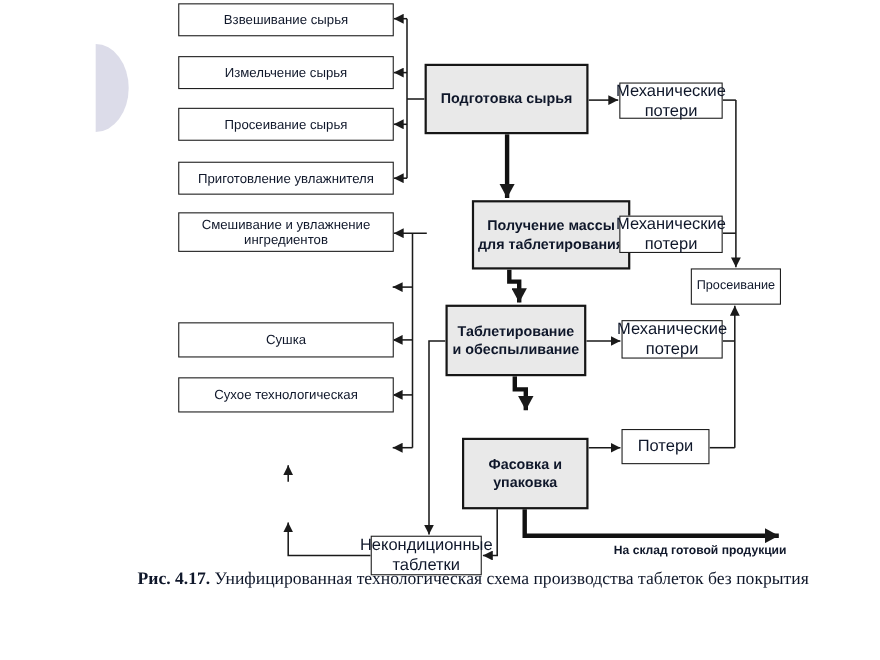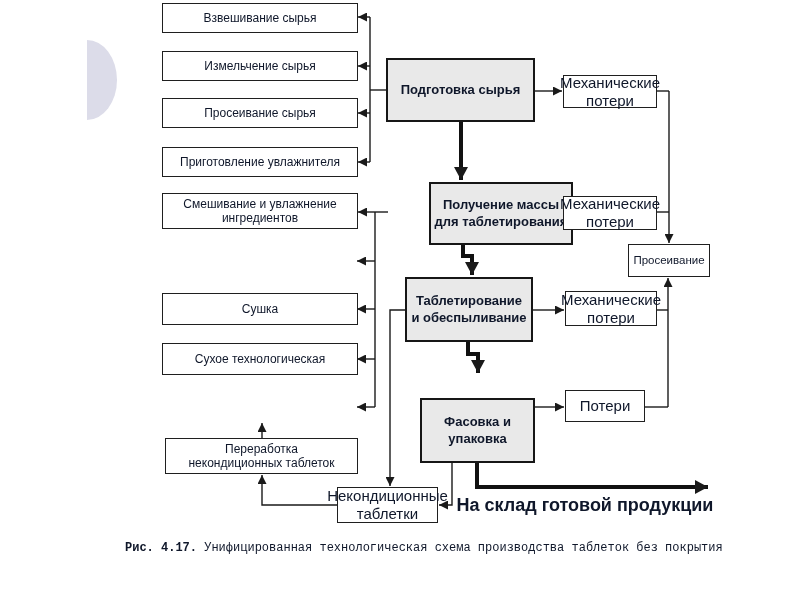--- a/index.html
+++ b/index.html
@@ -25,24 +25,24 @@
   #mb2{left:388px;top:182px;width:144px;height:63px;margin-left:41px;}
   #mb3{left:405px;top:277px;width:128px;height:65px;}
   #mb4{left:420px;top:375px;width:115px;height:65px;margin-top:23px;}
   
   #rb1{left:563px;top:75px;width:94px;height:33px;}
   #rb2{left:563px;top:196px;width:94px;height:34px;}
   #rb3{left:565px;top:291px;width:92px;height:35px;}
   #rb4{left:565px;top:390px;width:80px;height:32px;}
   #ub{left:628px;top:244px;width:82px;height:33px;font-size:11.5px;}
   #nb{left:337px;top:487px;width:101px;height:36px;}
-  #warehouse{position:absolute;z-index:2;left:455px;top:495px;width:260px;text-align:center;
-             font-weight:bold;font-size:18px;}
-  #caption{position:absolute;z-index:2;left:125px;top:541px;width:660px;
-           font-family:Liberation Mono, monospace;font-size:12px;}
+  #warehouse{position:absolute;z-index:2;left:455px;top:495px;width:260px;text-align:right;
+             font-weight:bold;font-size:11px;}
+  #caption{position:absolute;z-index:2;left:125px;top:518px;width:660px;
+           font-family:Liberation Serif, serif;font-size:16px;}
   #caption b{font-weight:bold;}
 </style>
 </head>
 <body>
 
 <div id="slide">
 
   <div id="decor"></div>
 
   <svg id="lines" width="800" height="600">
@@ -97,22 +97,20 @@
   </svg>
 
   <div class="box l" id="lb1">Взвешивание сырья</div>
   <div class="box l" id="lb2">Измельчение сырья</div>
   <div class="box l" id="lb3">Просеивание сырья</div>
   <div class="box l" id="lb4">Приготовление увлажнителя</div>
   <div class="box l" id="lb5">Смешивание и увлажнение
 ингредиентов</div>
   <div class="box l" id="lb7">Сушка</div>
   <div class="box l" id="lb8">Сухое технологическая</div>
-  <div class="box l" id="lb10">Переработка
-некондиционных таблеток</div>
 
   <div class="box main" id="mb1">Подготовка сырья</div>
   <div class="box main" id="mb2">Получение массы
 для таблетирования</div>
   <div class="box main" id="mb3">Таблетирование
 и обеспыливание</div>
   <div class="box main" id="mb4">Фасовка и
 упаковка</div>
 
   <div class="box small" id="rb1">Механические

